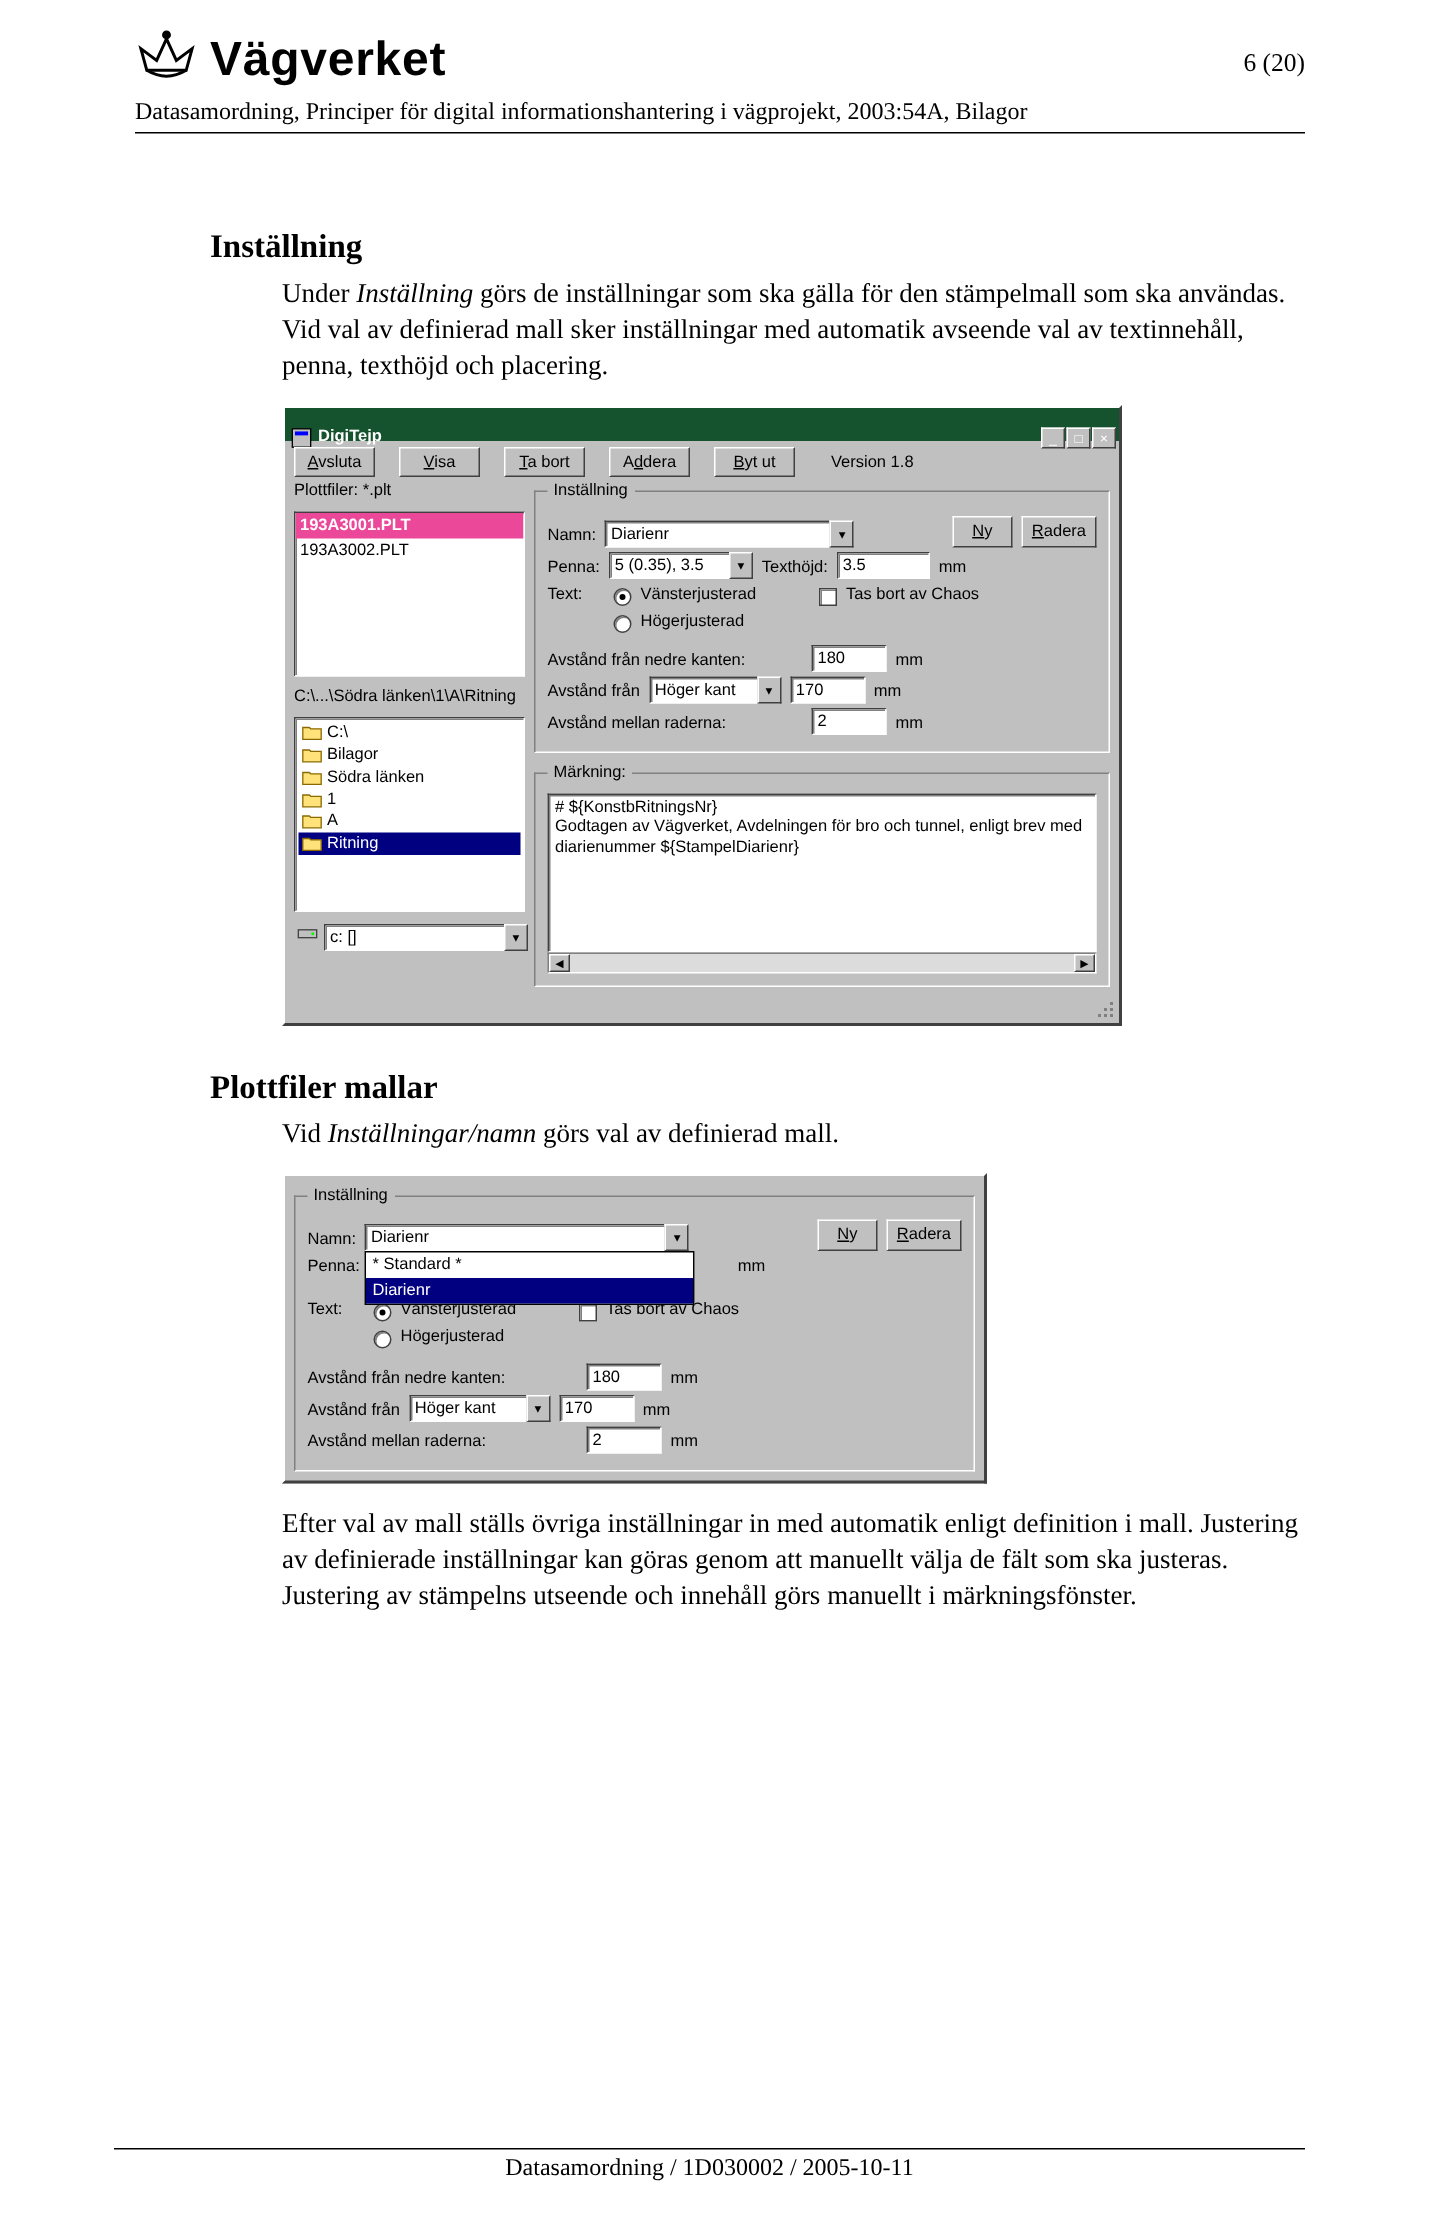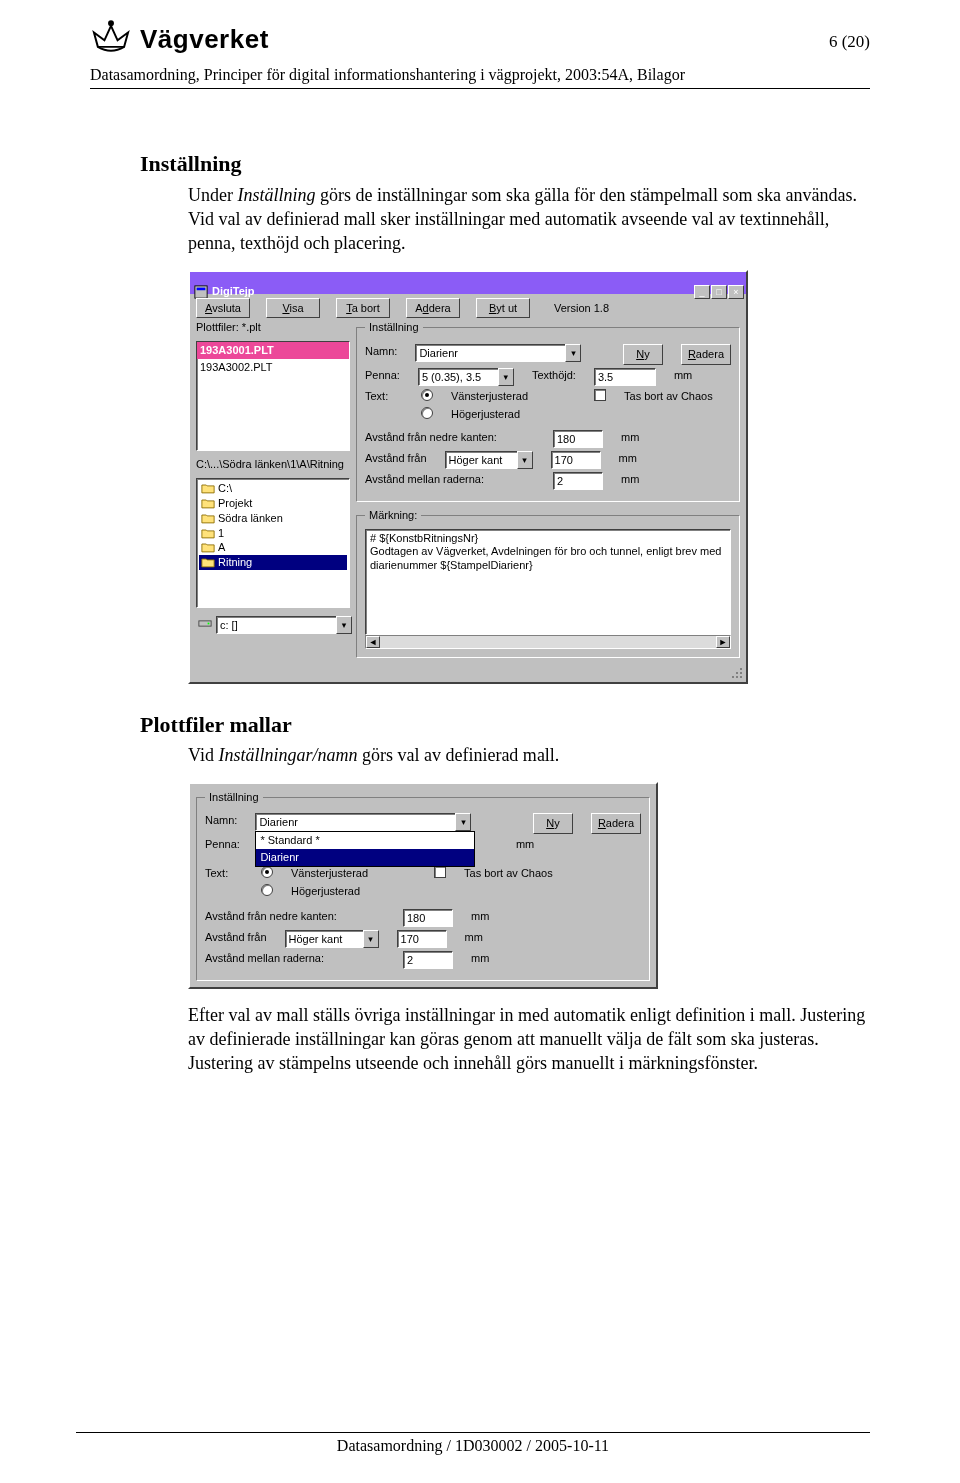--- a/index.html
+++ b/index.html
@@ -8,21 +8,21 @@
     height: 1483px;
     background: #fff;
     font-family: "Times New Roman", Times, serif;
     color: #000;
     position: relative;
     padding: 18px 90px 0 90px;
   }
   .header-row { display: flex; justify-content: space-between; align-items: flex-start; }
   .logo-wrap { display: flex; align-items: center; gap: 8px; }
   .logo-wrap svg { width: 42px; height: 42px; }
-  .brand { font-family: Arial, Helvetica, sans-serif; font-weight: bold; font-size: 26px; letter-spacing: 0.5px; }
+  .brand { font-family: Arial, Helvetica, sans-serif; font-weight: bold; font-size: 32px; letter-spacing: 0.5px; }
   .pagenum { font-size: 17px; margin-top: 14px; }
   .doc-meta { font-size: 16px; margin-top: 6px; }
   hr.header-rule { border: none; border-top: 1px solid #000; margin-top: 4px; }
   .content { padding: 0 0 0 50px; margin-top: 60px; font-size: 18px; line-height: 1.35; }
   .content h2 { font-size: 22px; font-weight: bold; margin-bottom: 4px; }
   .content .para { margin-left: 48px; margin-bottom: 14px; }
   .content .para i { font-style: italic; }
   .screenshot { margin: 14px 0 14px 48px; }
 
   
@@ -30,21 +30,21 @@
     background: #c0c0c0;
     border: 2px solid #fff;
     border-right-color: #404040;
     border-bottom-color: #404040;
     font-family: "MS Sans Serif", Tahoma, Arial, sans-serif;
     font-size: 11px;
     color: #000;
     width: 560px;
   }
   .titlebar {
-    background: #8b5cf6;
+    background: #14532d;
     color: #fff;
     display: flex;
     align-items: center;
     justify-content: space-between;
     padding: 20px 2px 2px 4px;
     height: 18px;
   }
   .titlebar .ttl { display: flex; align-items: center; gap: 4px; font-weight: bold; }
   .titlebar .ttl svg { width: 14px; height: 14px; }
   .titlebar .winbtns { display: flex; gap: 1px; }
@@ -88,21 +88,21 @@
   .listbox .item.sel { background: #ec4899; color: #fff; font-weight: bold; }
 
   fieldset.group {
     border: 1px solid #808080;
     border-right-color: #fff; border-bottom-color: #fff;
     padding: 6px 8px 8px 8px;
     position: relative;
   }
   fieldset.group legend { padding: 0 4px; font-size: 11px; background: #c0c0c0; }
 
-  .row { display: flex; align-items: flex-start; gap: 18px; margin: 3px 0; }
+  .row { display: flex; align-items: flex-end; gap: 6px; margin: 3px 0; }
   .input {
     background: #fff;
     border: 1px solid #404040;
     border-right-color: #fff; border-bottom-color: #fff;
     box-shadow: inset 1px 1px 0 #808080;
     height: 18px;
     padding: 1px 3px;
     font-size: 11px;
   }
   .combo { display: flex; }
@@ -231,21 +231,21 @@
             <div class="line">
                 <span class="fi"><svg viewBox="0 0 16 12">
                     <path d="M1 2h5l1 1h8v8H1z" fill="#ffe27a" stroke="#8a6a00"></path>
                   </svg></span>
                 <span>C:\</span>
               </div>
             <div class="line indent1">
                 <span class="fi"><svg viewBox="0 0 16 12">
                     <path d="M1 2h5l1 1h8v8H1z" fill="#ffe27a" stroke="#8a6a00"></path>
                   </svg></span>
-                <span>Projekt</span>
+                <span>Bilagor</span>
               </div>
             <div class="line indent2">
                 <span class="fi"><svg viewBox="0 0 16 12">
                     <path d="M1 2h5l1 1h8v8H1z" fill="#ffe27a" stroke="#8a6a00"></path>
                   </svg></span>
                 <span>Södra länken</span>
               </div>
             <div class="line indent3">
                 <span class="fi"><svg viewBox="0 0 16 12">
                     <path d="M1 2h5l1 1h8v8H1z" fill="#ffe27a" stroke="#8a6a00"></path>

